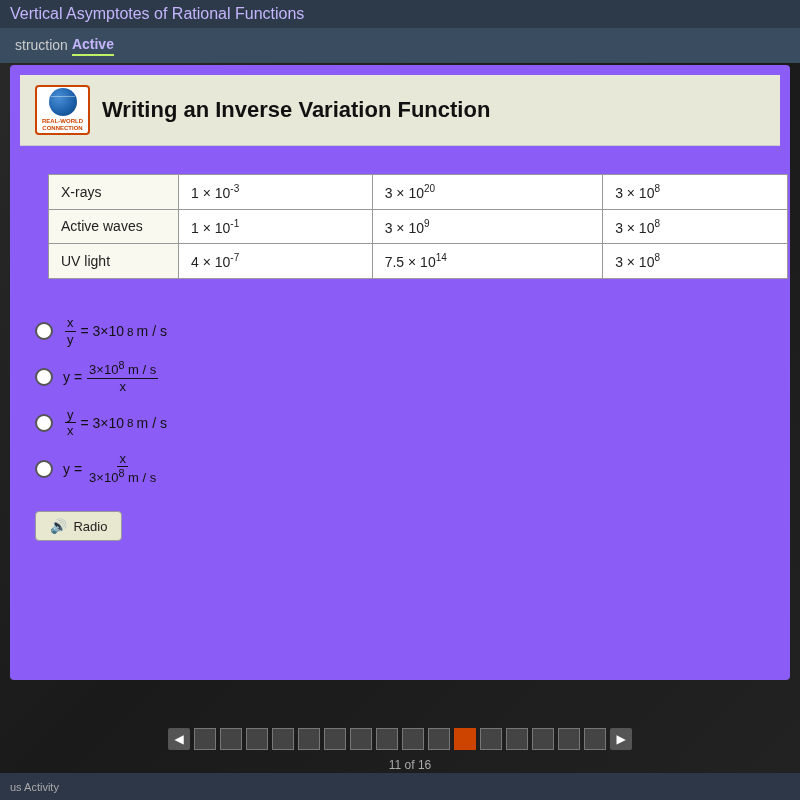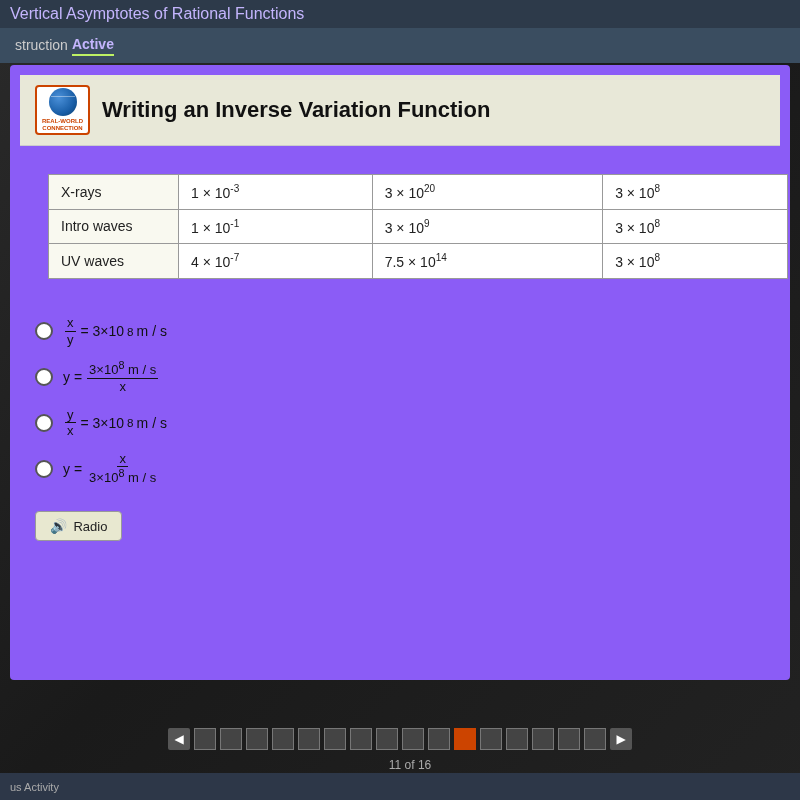--- a/index.html
+++ b/index.html
@@ -322,27 +322,27 @@
 
   <table class="data-table">
     <tbody>
       <tr>
         <td>X-rays</td>
         <td>1 × 10<sup>-3</sup></td>
         <td>3 × 10<sup>20</sup></td>
         <td>3 × 10<sup>8</sup></td>
       </tr>
       <tr>
-        <td>Intro waves</td>
+        <td>Active waves</td>
         <td>1 × 10<sup>-1</sup></td>
         <td>3 × 10<sup>9</sup></td>
         <td>3 × 10<sup>8</sup></td>
       </tr>
       <tr>
-        <td>UV waves</td>
+        <td>UV light</td>
         <td>4 × 10<sup>-7</sup></td>
         <td>7.5 × 10<sup>14</sup></td>
         <td>3 × 10<sup>8</sup></td>
       </tr>
     </tbody>
   </table>
 
   <div class="options-section">
 
     <div class="radio-option">

